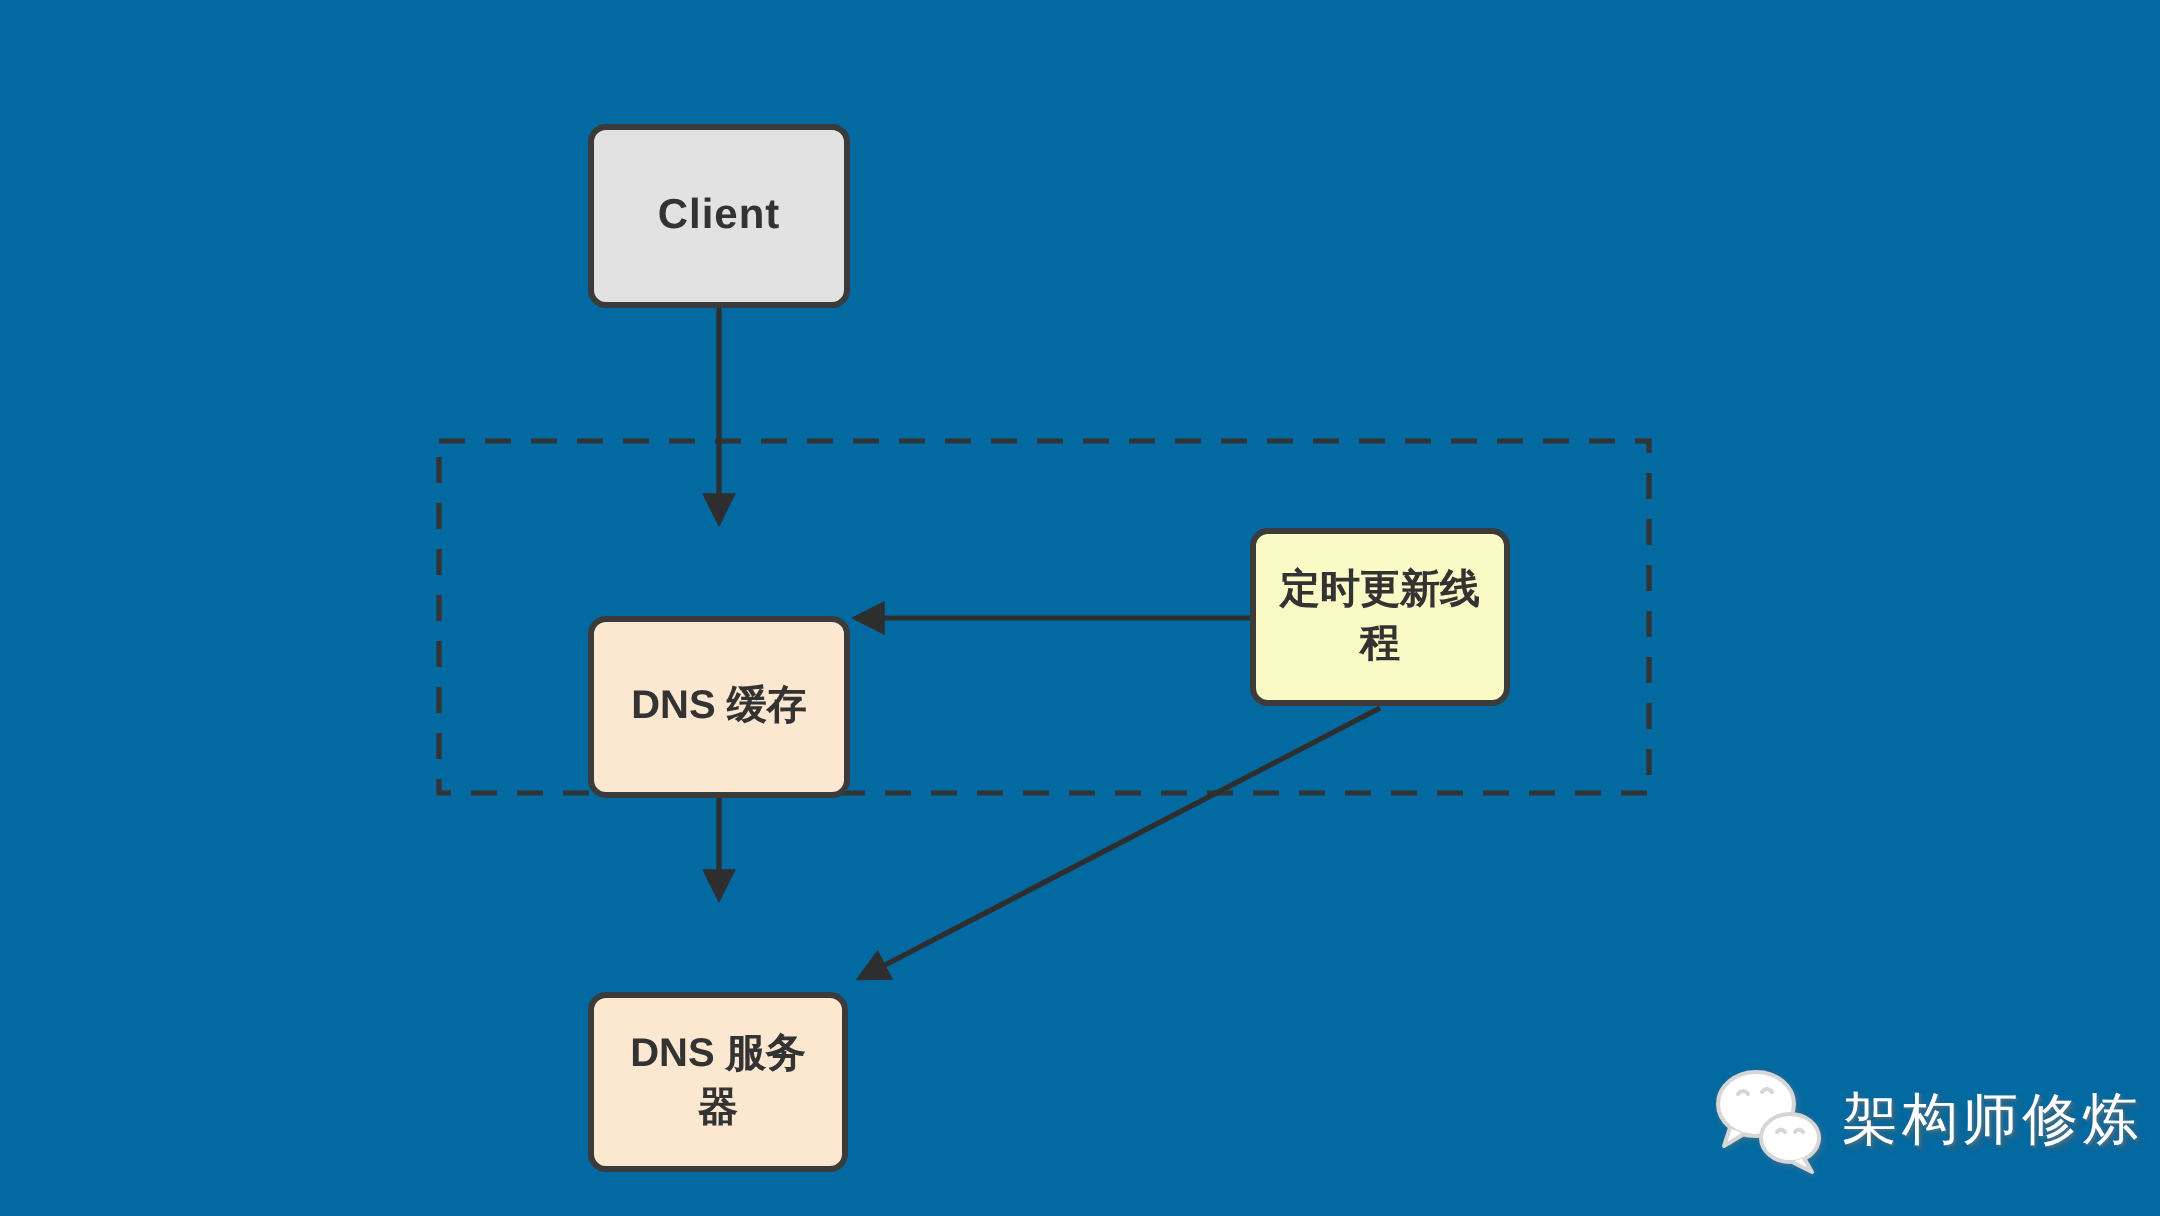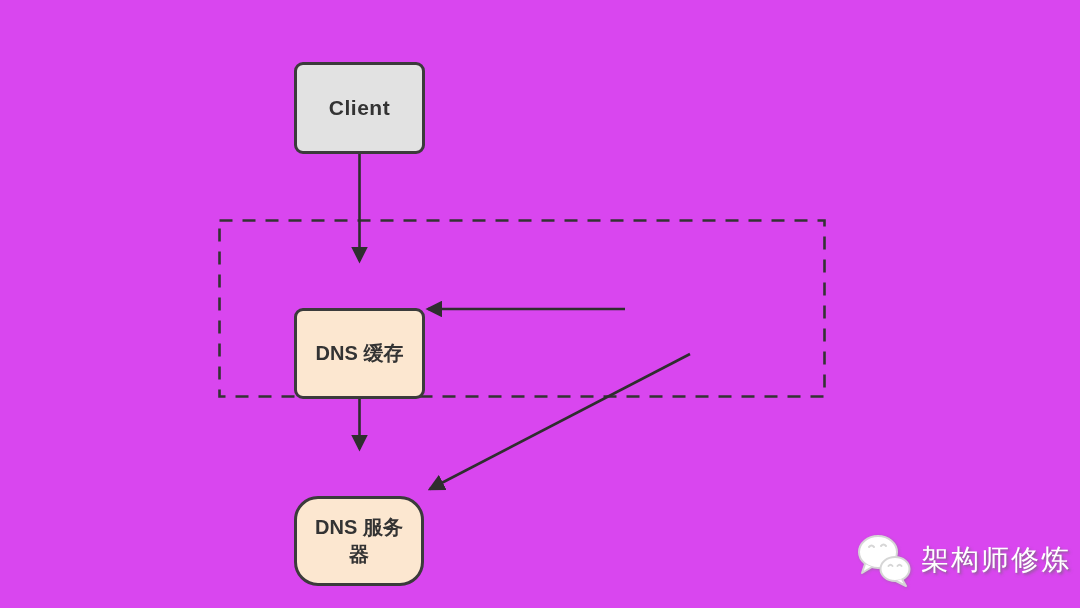--- a/index.html
+++ b/index.html
@@ -5,21 +5,21 @@
   html, body {
     margin: 0;
     padding: 0;
     background: #ffffff;
     font-family: "Liberation Sans", "DejaVu Sans", sans-serif;
   }
   .canvas {
     position: relative;
     width: 1080px;
     height: 608px;
-    background: #d946ef;
+    background: #0369a1;
     overflow: hidden;
   }
   .edges {
     position: absolute;
     left: 0;
     top: 0;
     width: 1080px;
     height: 608px;
     pointer-events: none;
   }
@@ -38,21 +38,21 @@
     line-height: 1.35;
     white-space: pre-line;
   }
   .node-gray   { background: #e2e2e2; }
   .node-peach  { background: #fce7d0; margin-top: 44px; }
   .node-yellow { background: #fafac7; }
 
   #node-client      { left: 294px; top: 62px;  width: 131px; height: 92px; font-size: 21px; letter-spacing: 0.5px; }
   #node-dns-cache   { left: 294px; top: 264px; width: 131px; height: 91px; }
   #node-update-thread { left: 625px; top: 264px; width: 130px; height: 89px; }
-  #node-dns-server  { left: 294px; top: 452px; width: 130px; height: 90px; border-radius: 24px; }
+  #node-dns-server  { left: 294px; top: 452px; width: 130px; height: 90px; }
 
   .watermark {
     position: absolute;
     left: 855px;
     top: 532px;
     display: flex;
     align-items: center;
     gap: 8px;
   }
   .watermark-text {
@@ -91,20 +91,24 @@
   </svg>
 
   <div class="node node-gray" id="node-client">
     <span>Client</span>
   </div>
 
   <div class="node node-peach" id="node-dns-cache">
     <span>DNS 缓存</span>
   </div>
 
+  <div class="node node-yellow" id="node-update-thread">
+    <span>定时更新线
+程</span>
+  </div>
 
   <div class="node node-peach" id="node-dns-server">
     <span>DNS 服务
 器</span>
   </div>
 
   <div class="watermark">
     <svg class="wechat-icon" width="58" height="56" viewBox="0 0 58 56" xmlns="http://www.w3.org/2000/svg">
 
       <ellipse cx="23" cy="20" rx="19" ry="16" fill="#ffffff" stroke="#d6d6d6" stroke-width="2"></ellipse>

